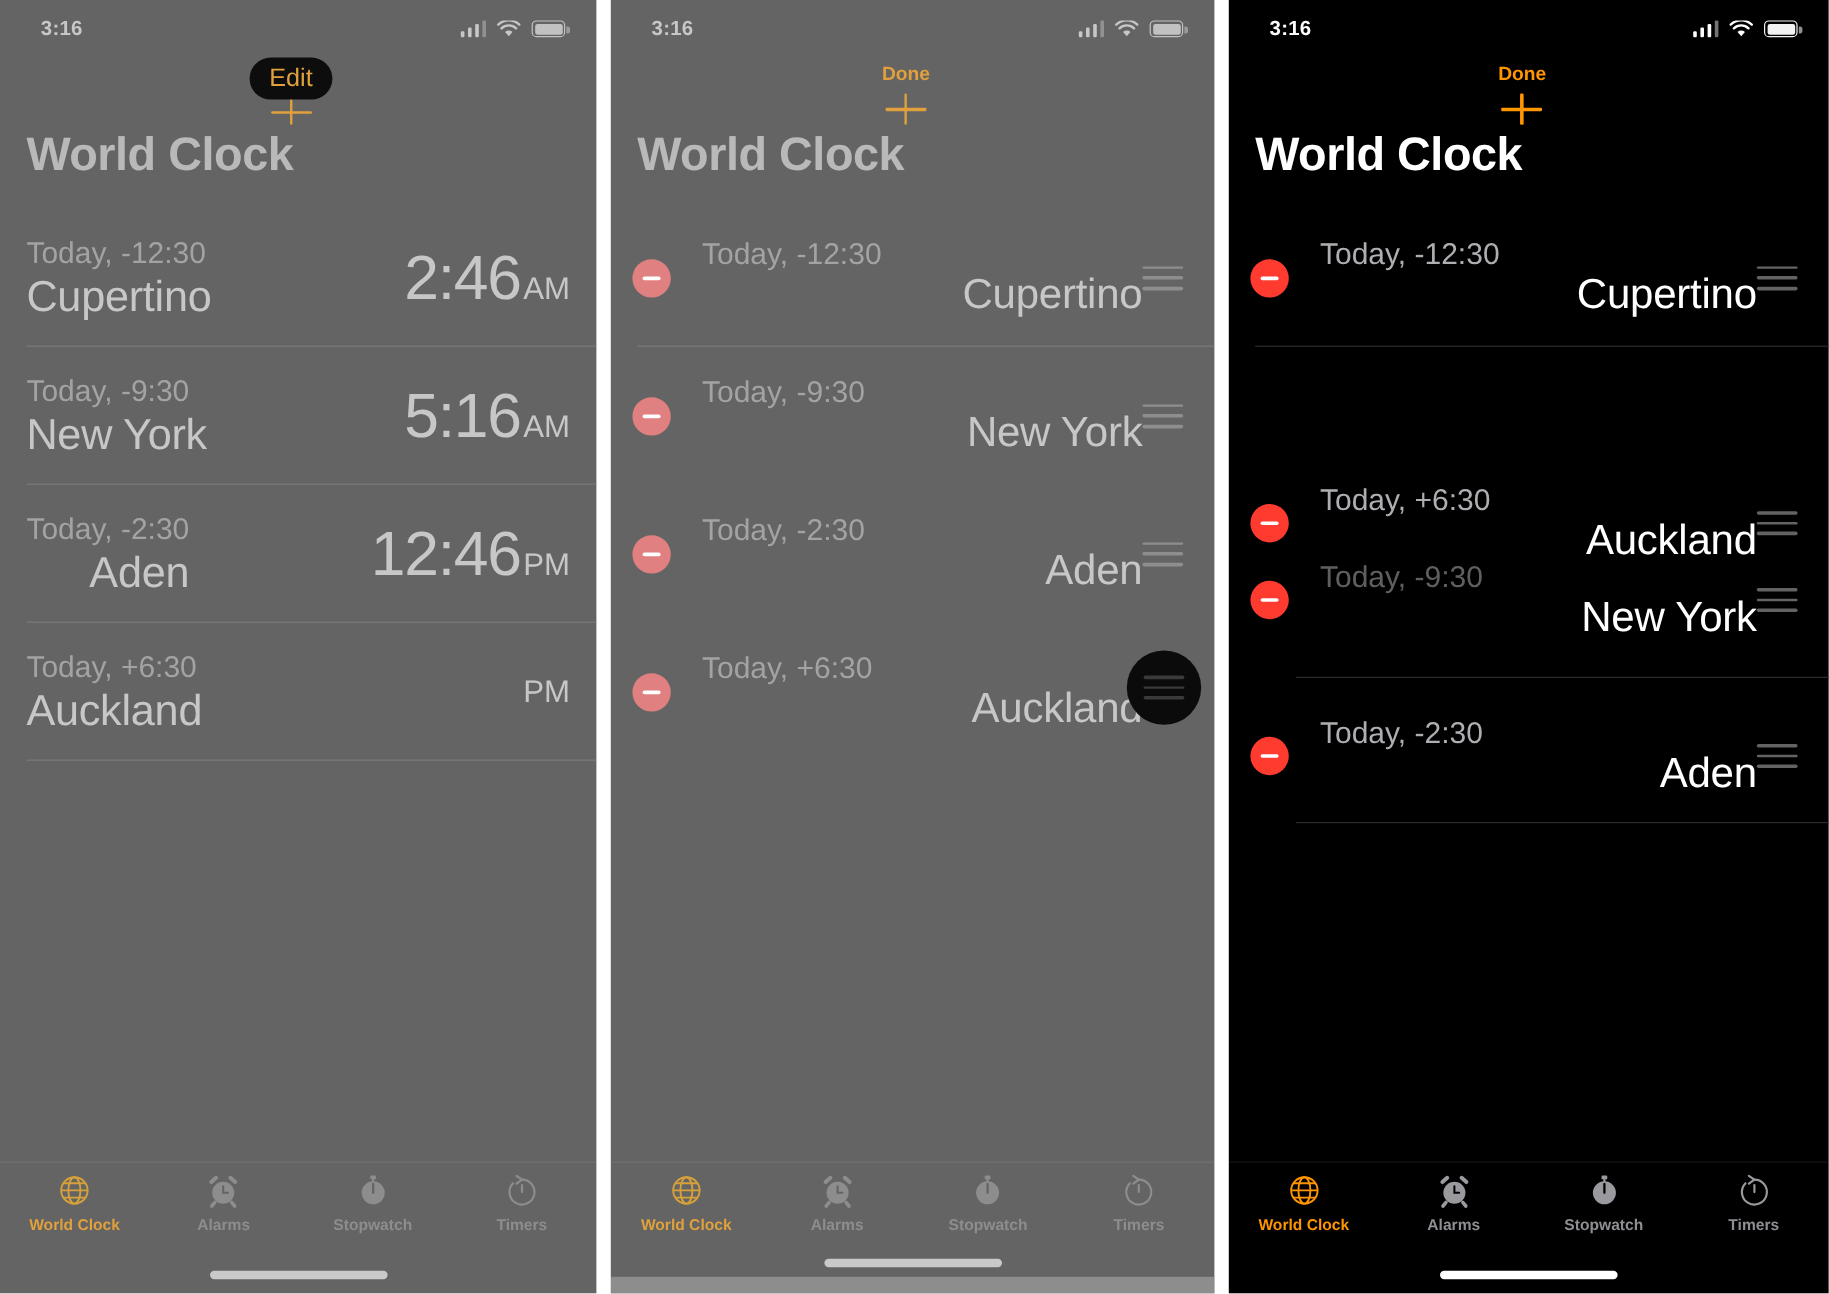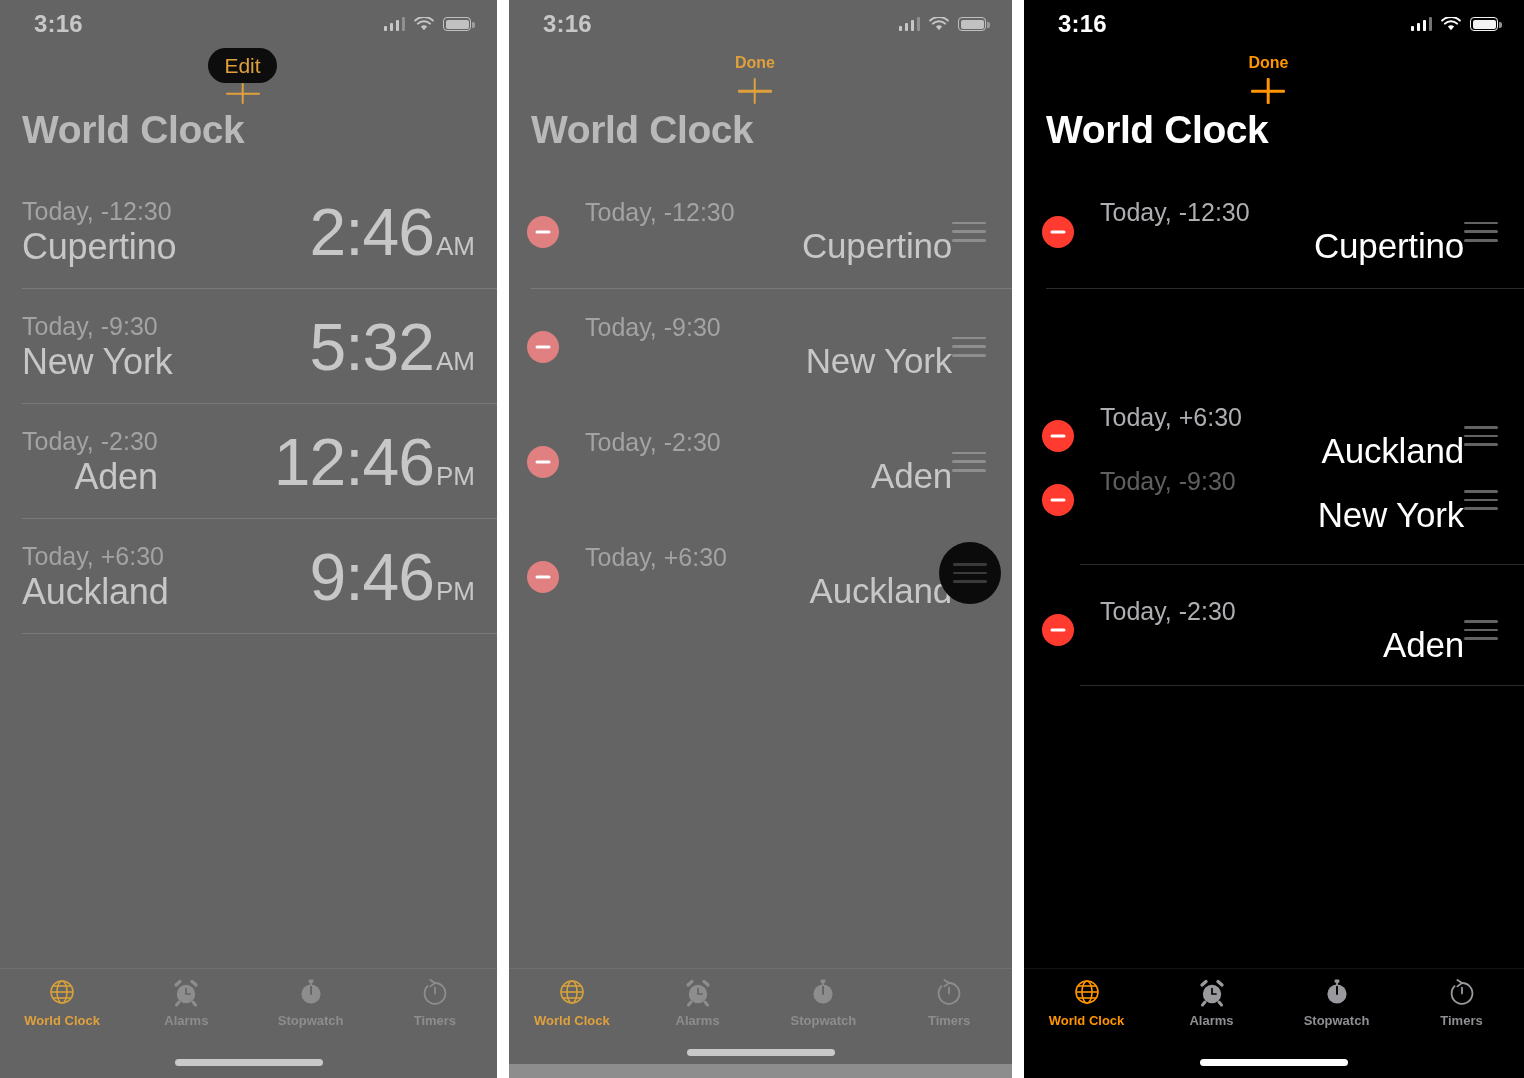--- a/index.html
+++ b/index.html
@@ -24,21 +24,21 @@
           --red:#e08080; --handle:#8e8e8e; --tabinactive:#8d8d8d; }
   .bright { --fg:#ffffff; --fg2:#ffffff; --sub:#aeaeb2; --accent:#ff9500; --sep:#2c2c2e;
           --red:#ff3b30; --handle:#636366; --tabinactive:#8e8e93; }
 
   
   .statusbar {
     position: relative; height: 48px;
     display:flex; align-items:center; justify-content:space-between;
     padding: 0 26px 0 34px;
   }
-  .sb-time { font-size: 24px; font-weight: 700; color: var(--fg); letter-spacing:.2px; }
+  .sb-time { font-size: 17px; font-weight: 700; color: var(--fg); letter-spacing:.2px; }
   .sb-right { display:flex; align-items:center; gap:9px; }
 
   .ico-signal { display:flex; align-items:flex-end; gap:2.5px; height:14px; }
   .ico-signal i { display:block; width:3.5px; background: var(--fg); border-radius:1px; }
   .ico-signal i:nth-child(1){ height:5px; }
   .ico-signal i:nth-child(2){ height:8px; }
   .ico-signal i:nth-child(3){ height:11px; }
   .ico-signal i:nth-child(4){ height:14px; opacity:.45; }
 
   .ico-wifi { width:20px; height:15px; position:relative; }
@@ -76,21 +76,21 @@
 
   .row { position:relative; display:flex; align-items:center; }
   .row-sep { position:absolute; left:22px; right:0; bottom:0; height:1px; background: var(--sep); }
 
   
   .row-plain { height:115px; padding: 0 22px 0 22px; justify-content:space-between; }
   .row-plain .city-block { display:flex; flex-direction:column; gap:2px; }
   .offset { font-size:25px; color: var(--sub); }
   .city   { font-size:36px; color: var(--fg); line-height:1.05; letter-spacing:-0.2px;text-align:right; }
   .clock  { display:flex; align-items:baseline; }
-  .clock .hhmm { font-size:66px; color: var(--fg); font-weight:300; letter-spacing:-1px; line-height:1; }
+  .clock .hhmm { font-size:52px; color: var(--fg); font-weight:300; letter-spacing:-1px; line-height:1; }
   .clock .mer  { font-size:26px; color: var(--fg); font-weight:300; margin-left:2px; }
 
   
   .row-edit { height:115px; padding: 0 26px 0 18px; }
   .row-edit .minus {
     width:32px; height:32px; border-radius:50%; background: var(--red);
     flex: 0 0 32px; position:relative; margin-right:26px;
   }
   .row-edit .minus::after {
     content:''; position:absolute; left:50%; top:50%; transform:translate(-50%,-50%);
@@ -176,21 +176,21 @@
         </div>
         <div class="row-sep"></div>
       </div>
 
       <div class="row row-plain">
         <div class="city-block">
           <span class="offset">Today, -9:30</span>
           <span class="city">New York</span>
         </div>
         <div class="clock">
-          <span class="hhmm">5:32</span>
+          <span class="hhmm">5:16</span>
           <span class="mer">AM</span>
         </div>
         <div class="row-sep"></div>
       </div>
 
       <div class="row row-plain">
         <div class="city-block">
           <span class="offset">Today, -2:30</span>
           <span class="city">Aden</span>
         </div>
@@ -200,21 +200,20 @@
         </div>
         <div class="row-sep"></div>
       </div>
 
       <div class="row row-plain">
         <div class="city-block">
           <span class="offset">Today, +6:30</span>
           <span class="city">Auckland</span>
         </div>
         <div class="clock">
-          <span class="hhmm">9:46</span>
           <span class="mer">PM</span>
         </div>
         <div class="row-sep"></div>
       </div>
 
     </div>
 
     <div class="tabbar">
       <div class="tabs">
         <div class="tab active">

